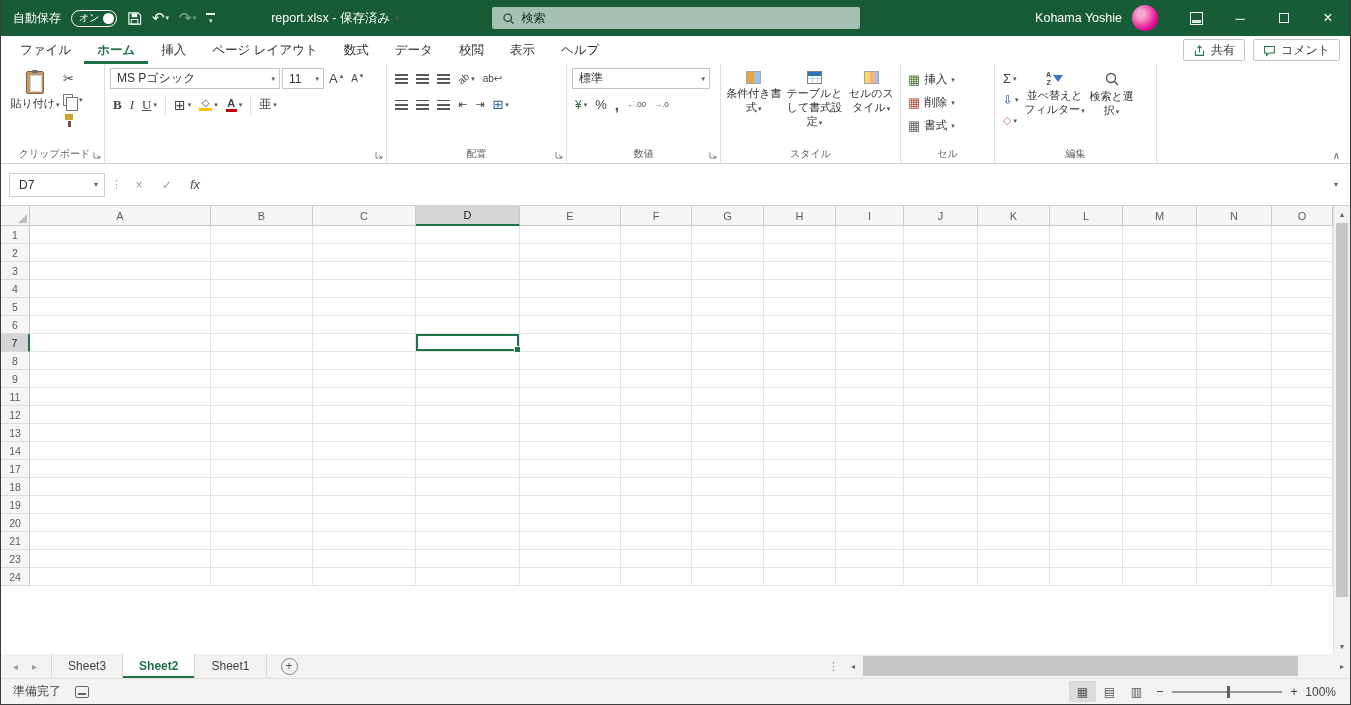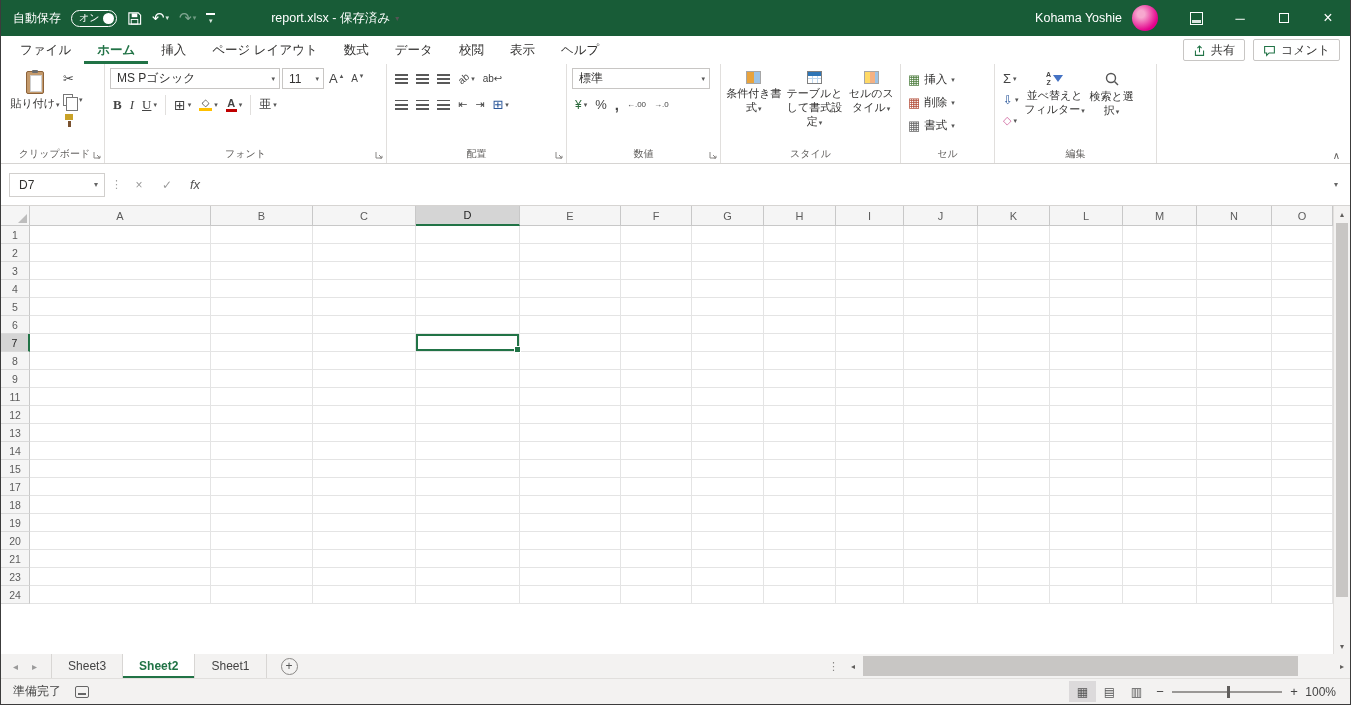--- a/index.html
+++ b/index.html
@@ -173,20 +173,27 @@
         <span class="qatwrap">
             <span class="qatbar"></span>
             <span class="mini">▾</span>
           </span>
       </button>
     </div>
     <div class="tb-title">
       <span>report.xlsx - 保存済み</span>
       <span class="mini">▾</span>
     </div>
+    <div class="searchbox">
+      <svg width="13" height="13" viewBox="0 0 16 16">
+          <circle cx="7" cy="7" r="4.6" fill="none" stroke="#103724" stroke-width="1.4"></circle>
+          <line x1="10.6" y1="10.6" x2="14.2" y2="14.2" stroke="#103724" stroke-width="1.4"></line>
+        </svg>
+      <span>検索</span>
+    </div>
     <div class="tb-right">
       <span class="username">Kohama Yoshie</span>
       <span class="avatar"></span>
       <button class="winbtn">
           <span class="rdo"></span>
         </button>
       <button class="winbtn">
           <span>─</span>
         </button>
       <button class="winbtn">
@@ -305,21 +312,20 @@
               </span>
               <span class="mini">▾</span>
             </button>
           <span class="vsep"></span>
           <button class="sbtn">
               <span style="font-size:12px;">亜</span>
               <span class="mini">▾</span>
             </button>
         </div>
       </div>
-      <div class="glabel">フォント</div>
       <svg class="dl" width="10" height="10" viewBox="0 0 10 10">
           <path d="M2 2v6h6" fill="none" stroke="#8A8886"></path>
           <path d="M5 5l3 3M8 5.8V8H5.8" fill="none" stroke="#8A8886"></path>
         </svg>
     </div>
 
     <div class="rgroup" style="width:180px;">
       <div style="display:flex;flex-direction:column;">
         <div class="frow">
           <button class="sbtn">
@@ -743,38 +749,20 @@
             <div class="cell" style="width: 72px;"></div>
             <div class="cell" style="width: 68px;"></div>
             <div class="cell" style="width: 74px;"></div>
             <div class="cell" style="width: 72px;"></div>
             <div class="cell" style="width: 73px;"></div>
             <div class="cell" style="width: 74px;"></div>
             <div class="cell" style="width: 75px;"></div>
             <div class="cell" style="width: 61px;"></div>
           </div>
           <div class="grow">
-            <div class="rowh">15</div>
-            <div class="cell" style="width: 181px;"></div>
-            <div class="cell" style="width: 102px;"></div>
-            <div class="cell" style="width: 103px;"></div>
-            <div class="cell" style="width: 104px;"></div>
-            <div class="cell" style="width: 101px;"></div>
-            <div class="cell" style="width: 71px;"></div>
-            <div class="cell" style="width: 72px;"></div>
-            <div class="cell" style="width: 72px;"></div>
-            <div class="cell" style="width: 68px;"></div>
-            <div class="cell" style="width: 74px;"></div>
-            <div class="cell" style="width: 72px;"></div>
-            <div class="cell" style="width: 73px;"></div>
-            <div class="cell" style="width: 74px;"></div>
-            <div class="cell" style="width: 75px;"></div>
-            <div class="cell" style="width: 61px;"></div>
-          </div>
-          <div class="grow">
             <div class="rowh">17</div>
             <div class="cell" style="width: 181px;"></div>
             <div class="cell" style="width: 102px;"></div>
             <div class="cell" style="width: 103px;"></div>
             <div class="cell" style="width: 104px;"></div>
             <div class="cell" style="width: 101px;"></div>
             <div class="cell" style="width: 71px;"></div>
             <div class="cell" style="width: 72px;"></div>
             <div class="cell" style="width: 72px;"></div>
             <div class="cell" style="width: 68px;"></div>

